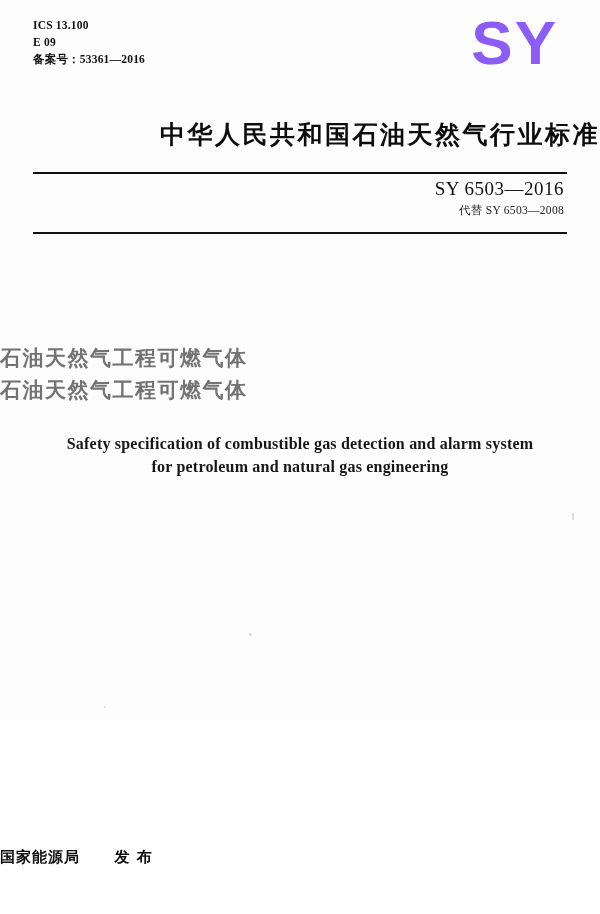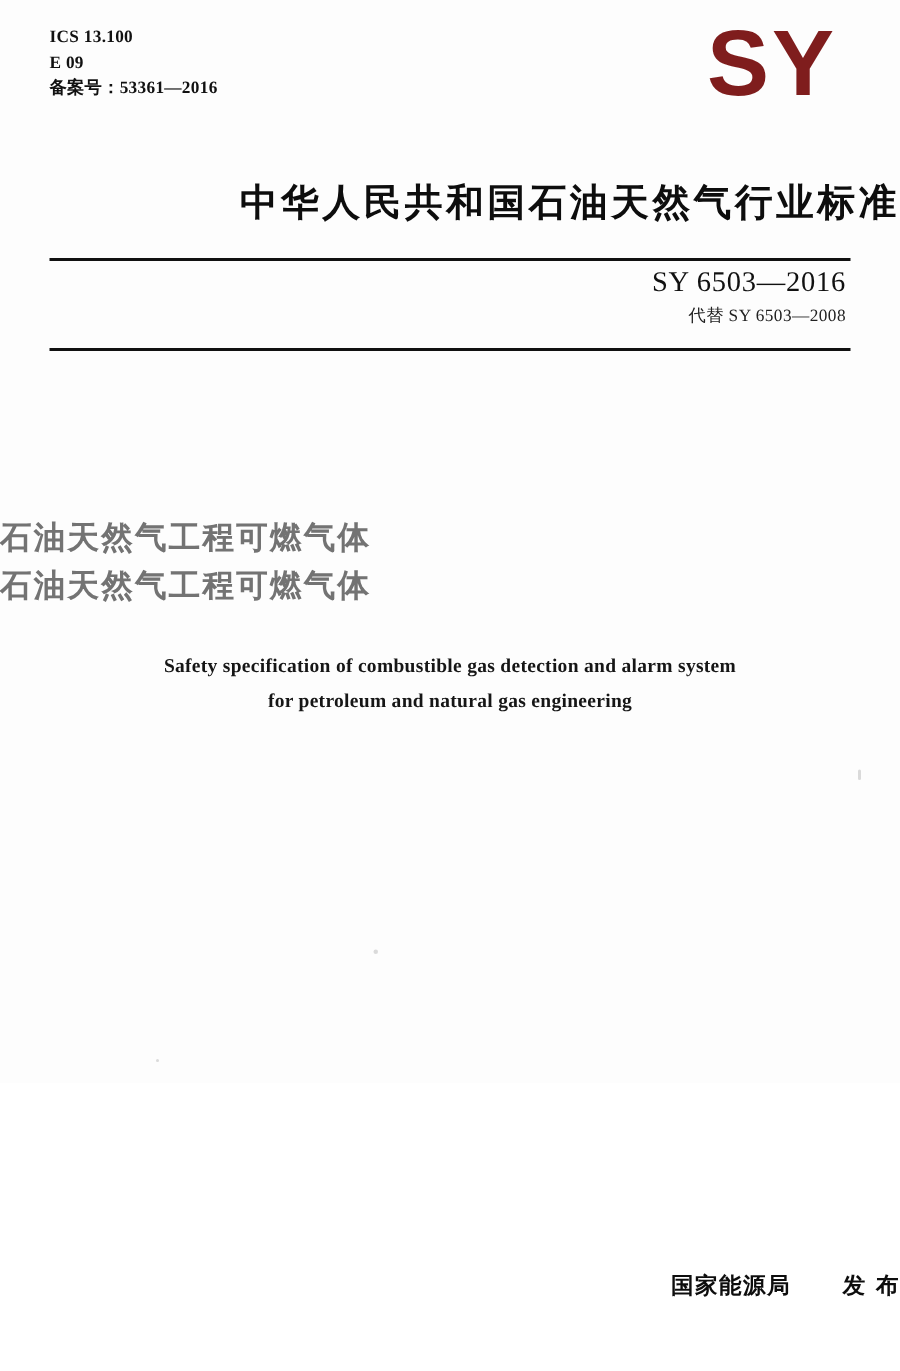--- a/index.html
+++ b/index.html
@@ -38,21 +38,21 @@
 
   
   .sy-logo {
     position: absolute;
     right: 42px;
     top: 12px;
     font-family: "Liberation Sans", sans-serif;
     font-weight: bold;
     font-size: 62px;
     letter-spacing: 2px;
-    color: #7f1d1d;
+    color: #8b5cf6;
     line-height: 1;
   }
 
   
   .std-title {
     position: absolute;
     left: 0;
     right: 0;
     top: 118px;
     text-align: right;
@@ -114,21 +114,21 @@
 
   
   .en-title {
     position: absolute;
     left: 0;
     right: 0;
     top: 432px;
     text-align: center;
     font-family: "Liberation Serif", serif;
     font-weight: bold;
-    font-size: 13px;
+    font-size: 16px;
     line-height: 23px;
     letter-spacing: 0.2px;
     color: #161616;
   }
   .en-title .l2 { display: block; }
 
   
   .dates {
     position: absolute;
     left: 33px;
@@ -142,27 +142,26 @@
     letter-spacing: 0.5px;
     color: #0d0d0d;
   }
 
   
   .publisher {
     position: absolute;
     left: 0;
     right: 0;
     top: 848px;
-    text-align: right;
+    text-align: left;
     font-family: "DejaVu Sans", sans-serif;
     font-weight: bold;
     font-size: 15px;
     letter-spacing: 1px;
     color: #0d0d0d;
-    padding-left: 44px;
   }
   .publisher .gap { display: inline-block; width: 22px; }
 
   
   .speck {
     position: absolute;
     background: #bdbdbd;
     border-radius: 50%;
     opacity: .55;
   }

